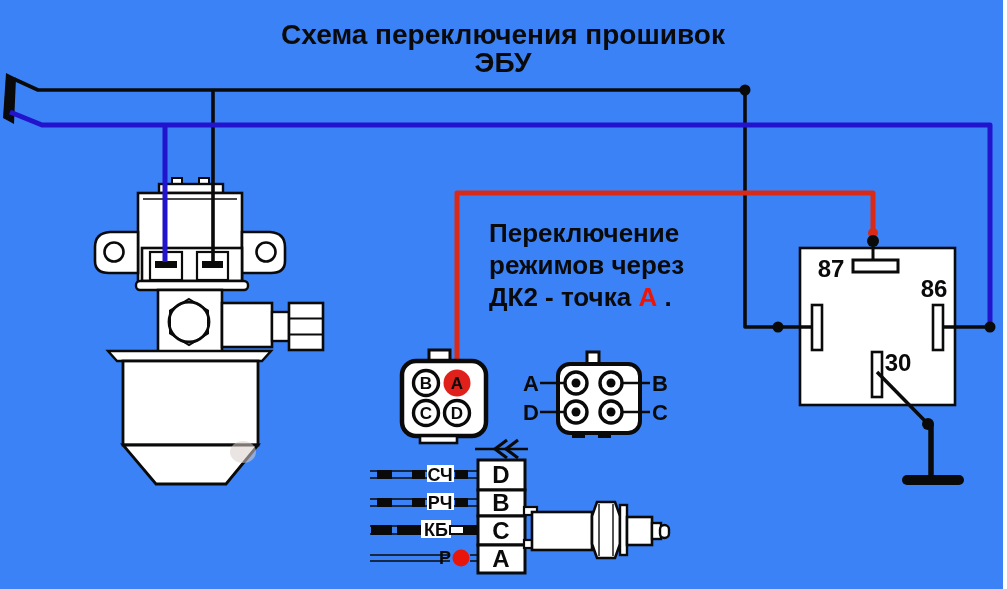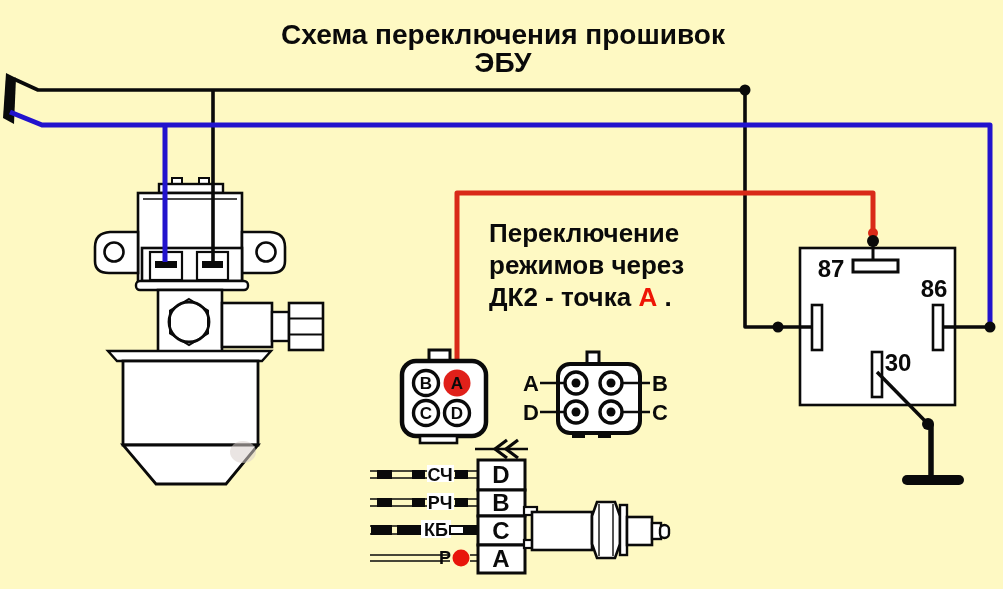--- a/index.html
+++ b/index.html
@@ -1,16 +1,16 @@
 <!DOCTYPE html>
 <html><head>
 <meta charset="utf-8">
 <style>
   html,body{margin:0;padding:0;background:#ffffff;}
-  .stage{position:relative;width:1003px;height:589px;background:#fef9c3;overflow:hidden;
+  .stage{position:relative;width:1003px;height:589px;background:#3b82f6;overflow:hidden;
          font-family:"Liberation Sans","DejaVu Sans",sans-serif;}
   svg{position:absolute;left:0;top:0;}
   svg text{font-family:"Liberation Sans","DejaVu Sans",sans-serif;font-weight:bold;fill:#0a0a0a;}
   .t-title{font-size:28px;}
   .t-note{font-size:26px;}
   .t-relay{font-size:24px;}
   .t-block{font-size:24px;}
   .t-pin{font-size:17px;}
   .t-clabel{font-size:22px;}
   .t-wire{font-size:18px;}

